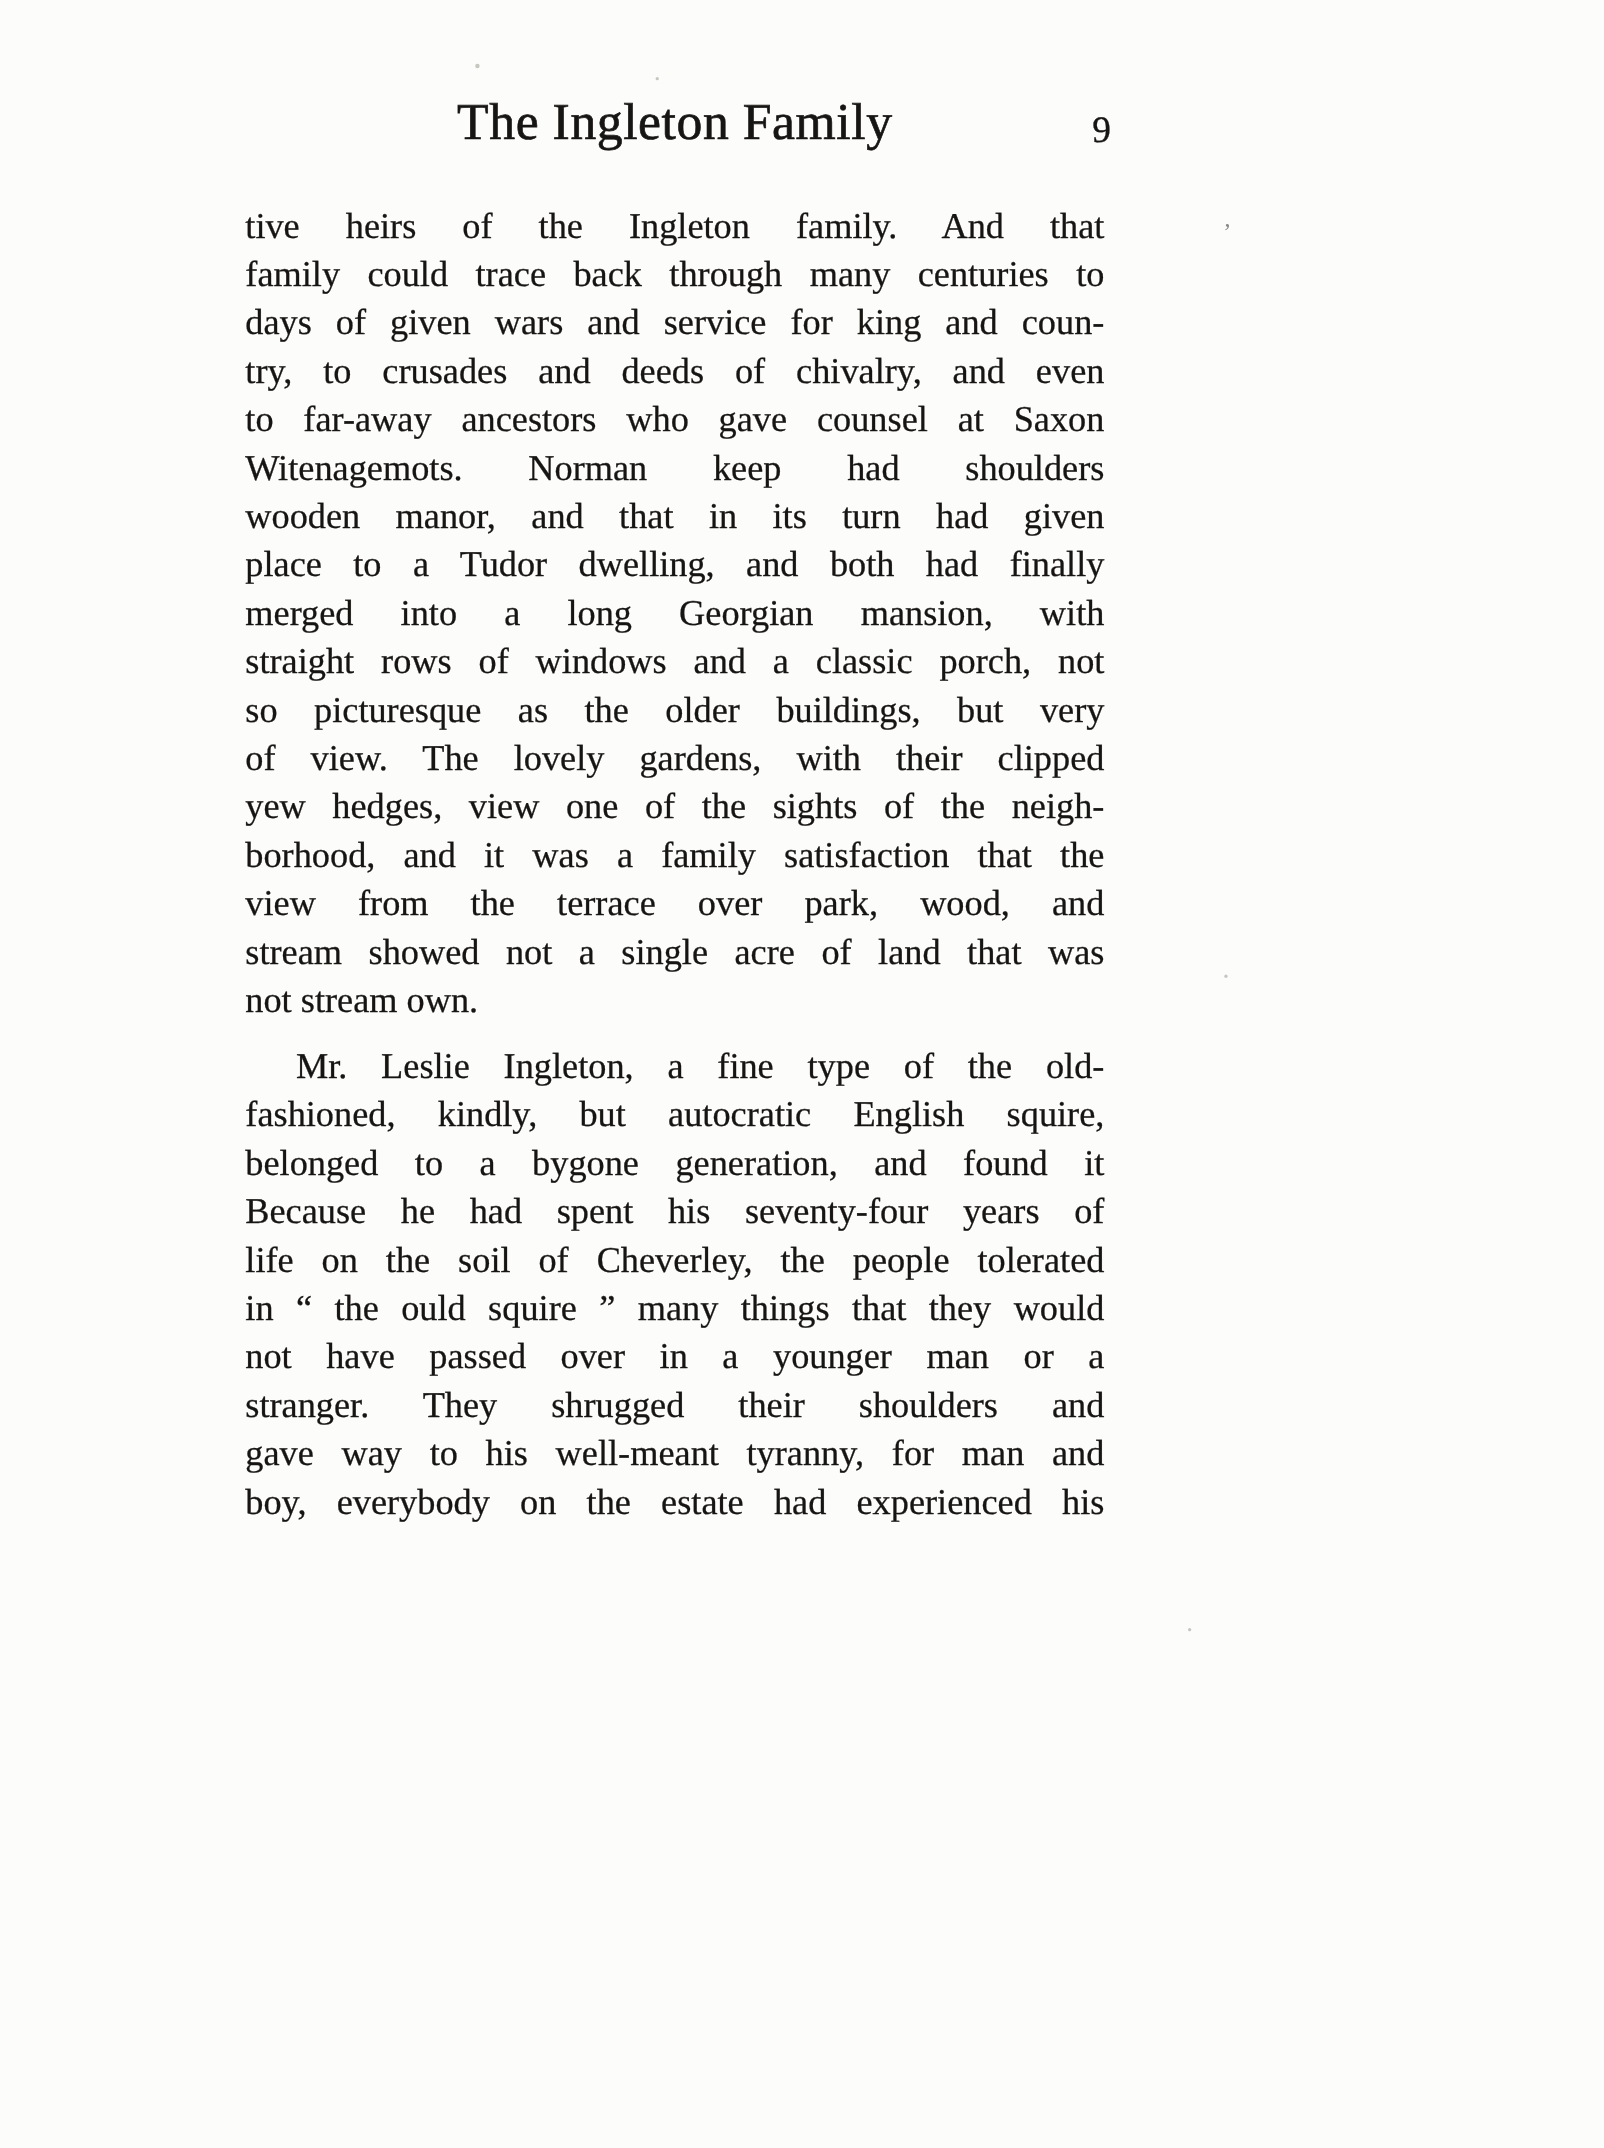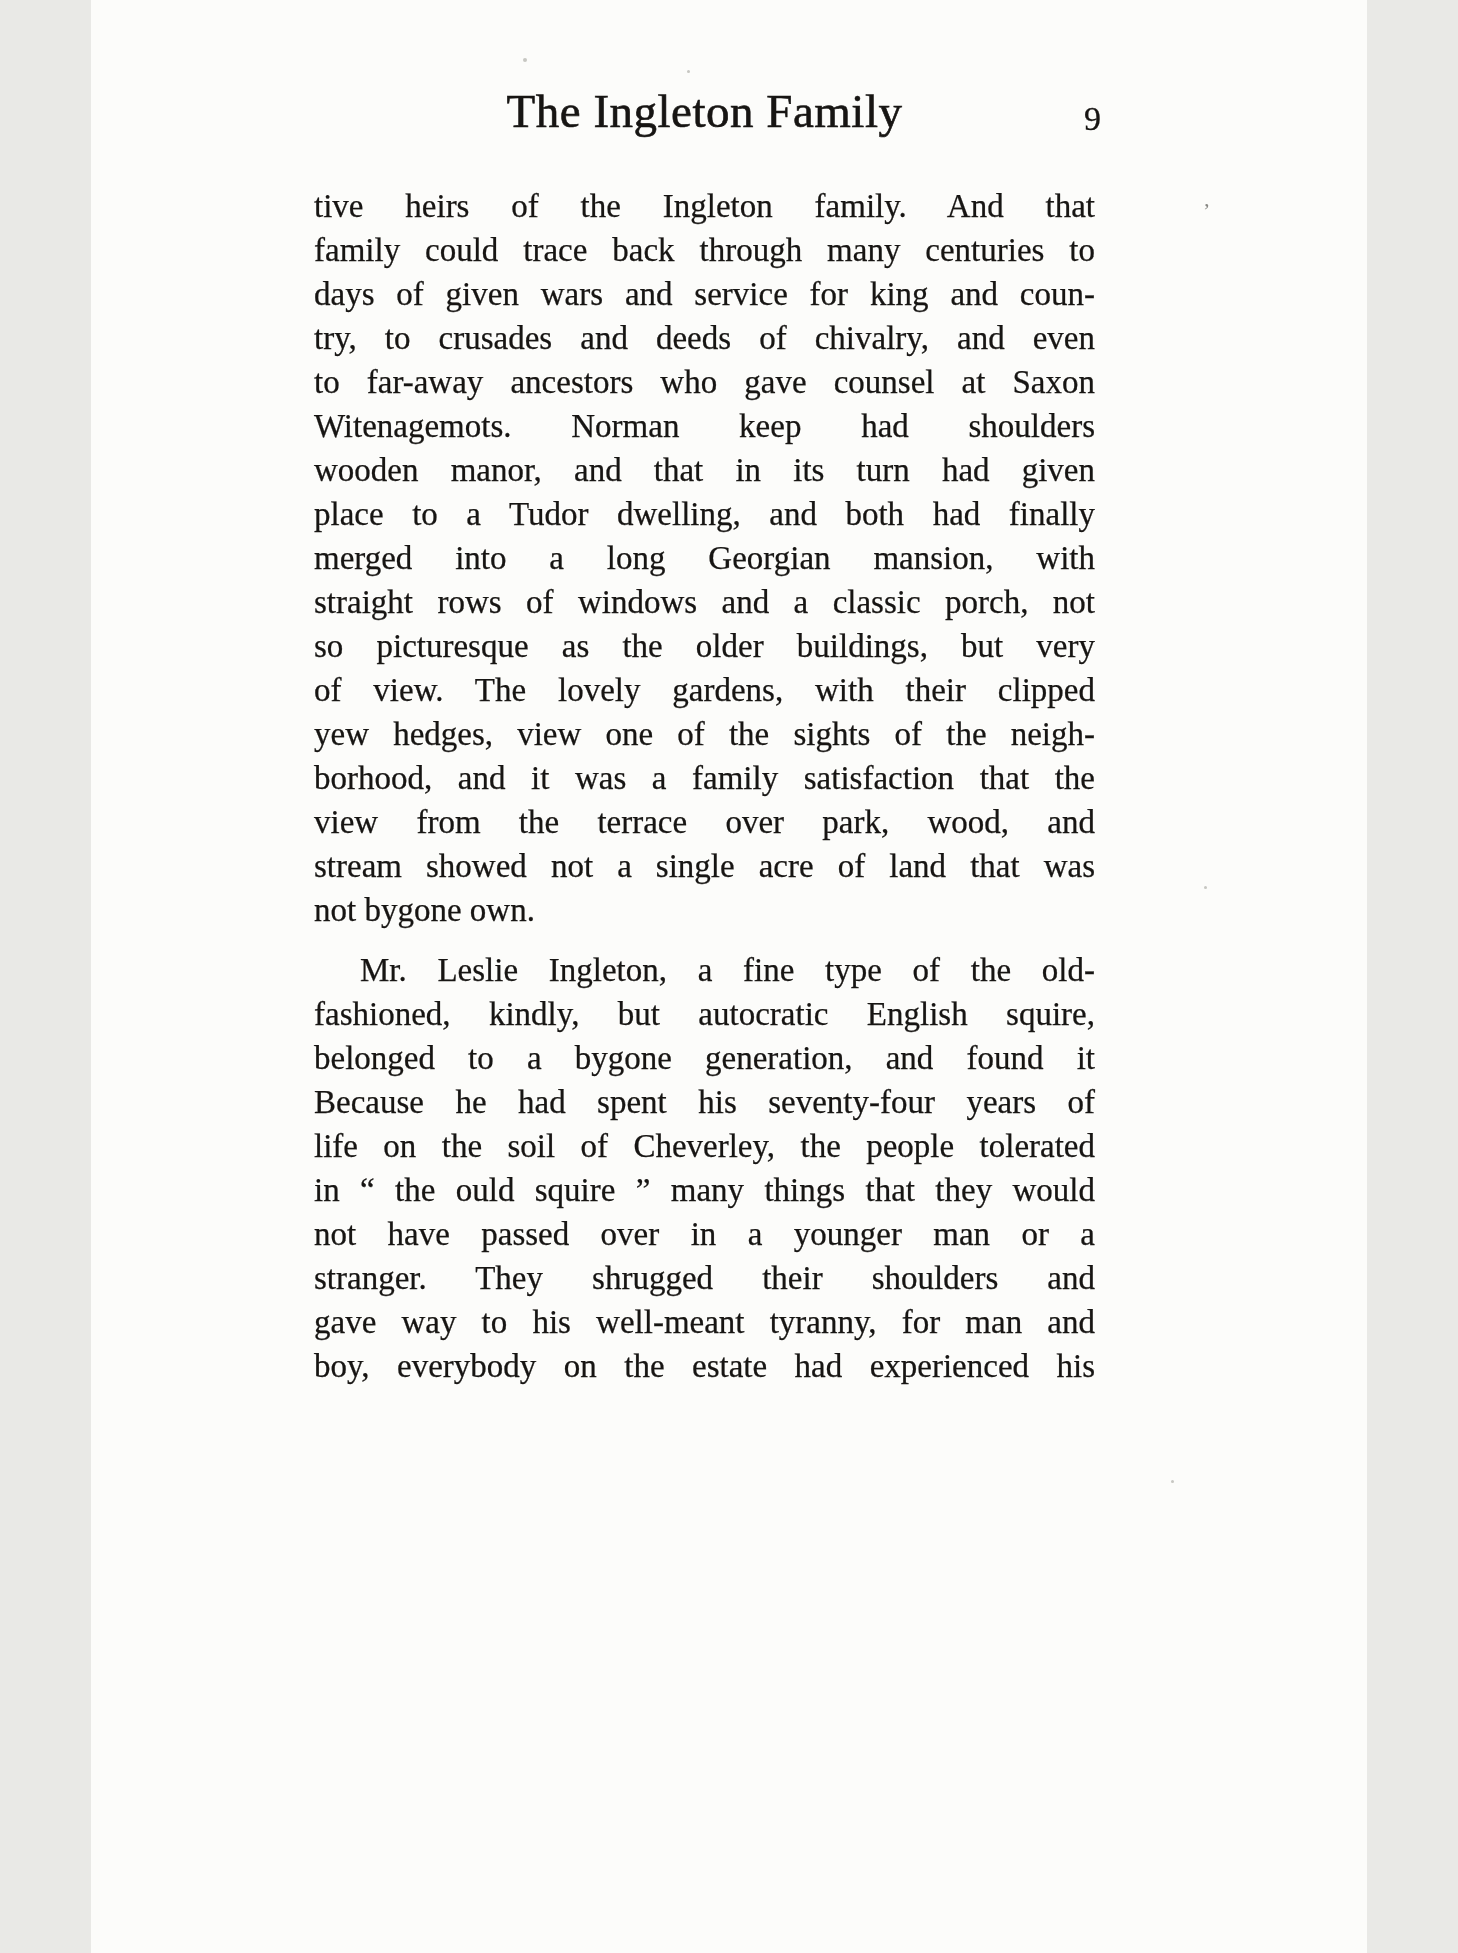--- a/index.html
+++ b/index.html
@@ -1,21 +1,21 @@
 <!DOCTYPE html>
 <html><head>
 <meta charset="utf-8">
 <style>
   * { box-sizing: border-box; }
   html, body { margin: 0; padding: 0; }
   body { background: #e9e9e6; }
 
   .page {
     position: relative;
-    width: 1276px;
+    width: 1458px;
     height: 1953px;
     margin: 0 auto;
     background: #fcfcfa;
     color: #171513;
     font-family: "Liberation Serif", "DejaVu Serif", serif;
     overflow: hidden;
   }
 
   .header {
     position: absolute;
@@ -112,21 +112,21 @@
         <div class="line">wooden manor, and that in its turn had given</div>
         <div class="line">place to a Tudor dwelling, and both had finally</div>
         <div class="line">merged into a long Georgian mansion, with</div>
         <div class="line">straight rows of windows and a classic porch, not</div>
         <div class="line">so picturesque as the older buildings, but very</div>
         <div class="line">of view. The lovely gardens, with their clipped</div>
         <div class="line">yew hedges, view one of the sights of the neigh-</div>
         <div class="line">borhood, and it was a family satisfaction that the</div>
         <div class="line">view from the terrace over park, wood, and</div>
         <div class="line">stream showed not a single acre of land that was</div>
-        <div class="line short">not bygone own.</div>
+        <div class="line short">not stream own.</div>
       </div>
       <div class="paragraph">
         <div class="line indent">Mr. Leslie Ingleton, a fine type of the old-</div>
         <div class="line">fashioned, kindly, but autocratic English squire,</div>
         <div class="line">belonged to a bygone generation, and found it</div>
         <div class="line">Because he had spent his seventy-four years of</div>
         <div class="line">life on the soil of Cheverley, the people tolerated</div>
         <div class="line">in “ the ould squire ” many things that they would</div>
         <div class="line">not have passed over in a younger man or a</div>
         <div class="line">stranger. They shrugged their shoulders and</div>

